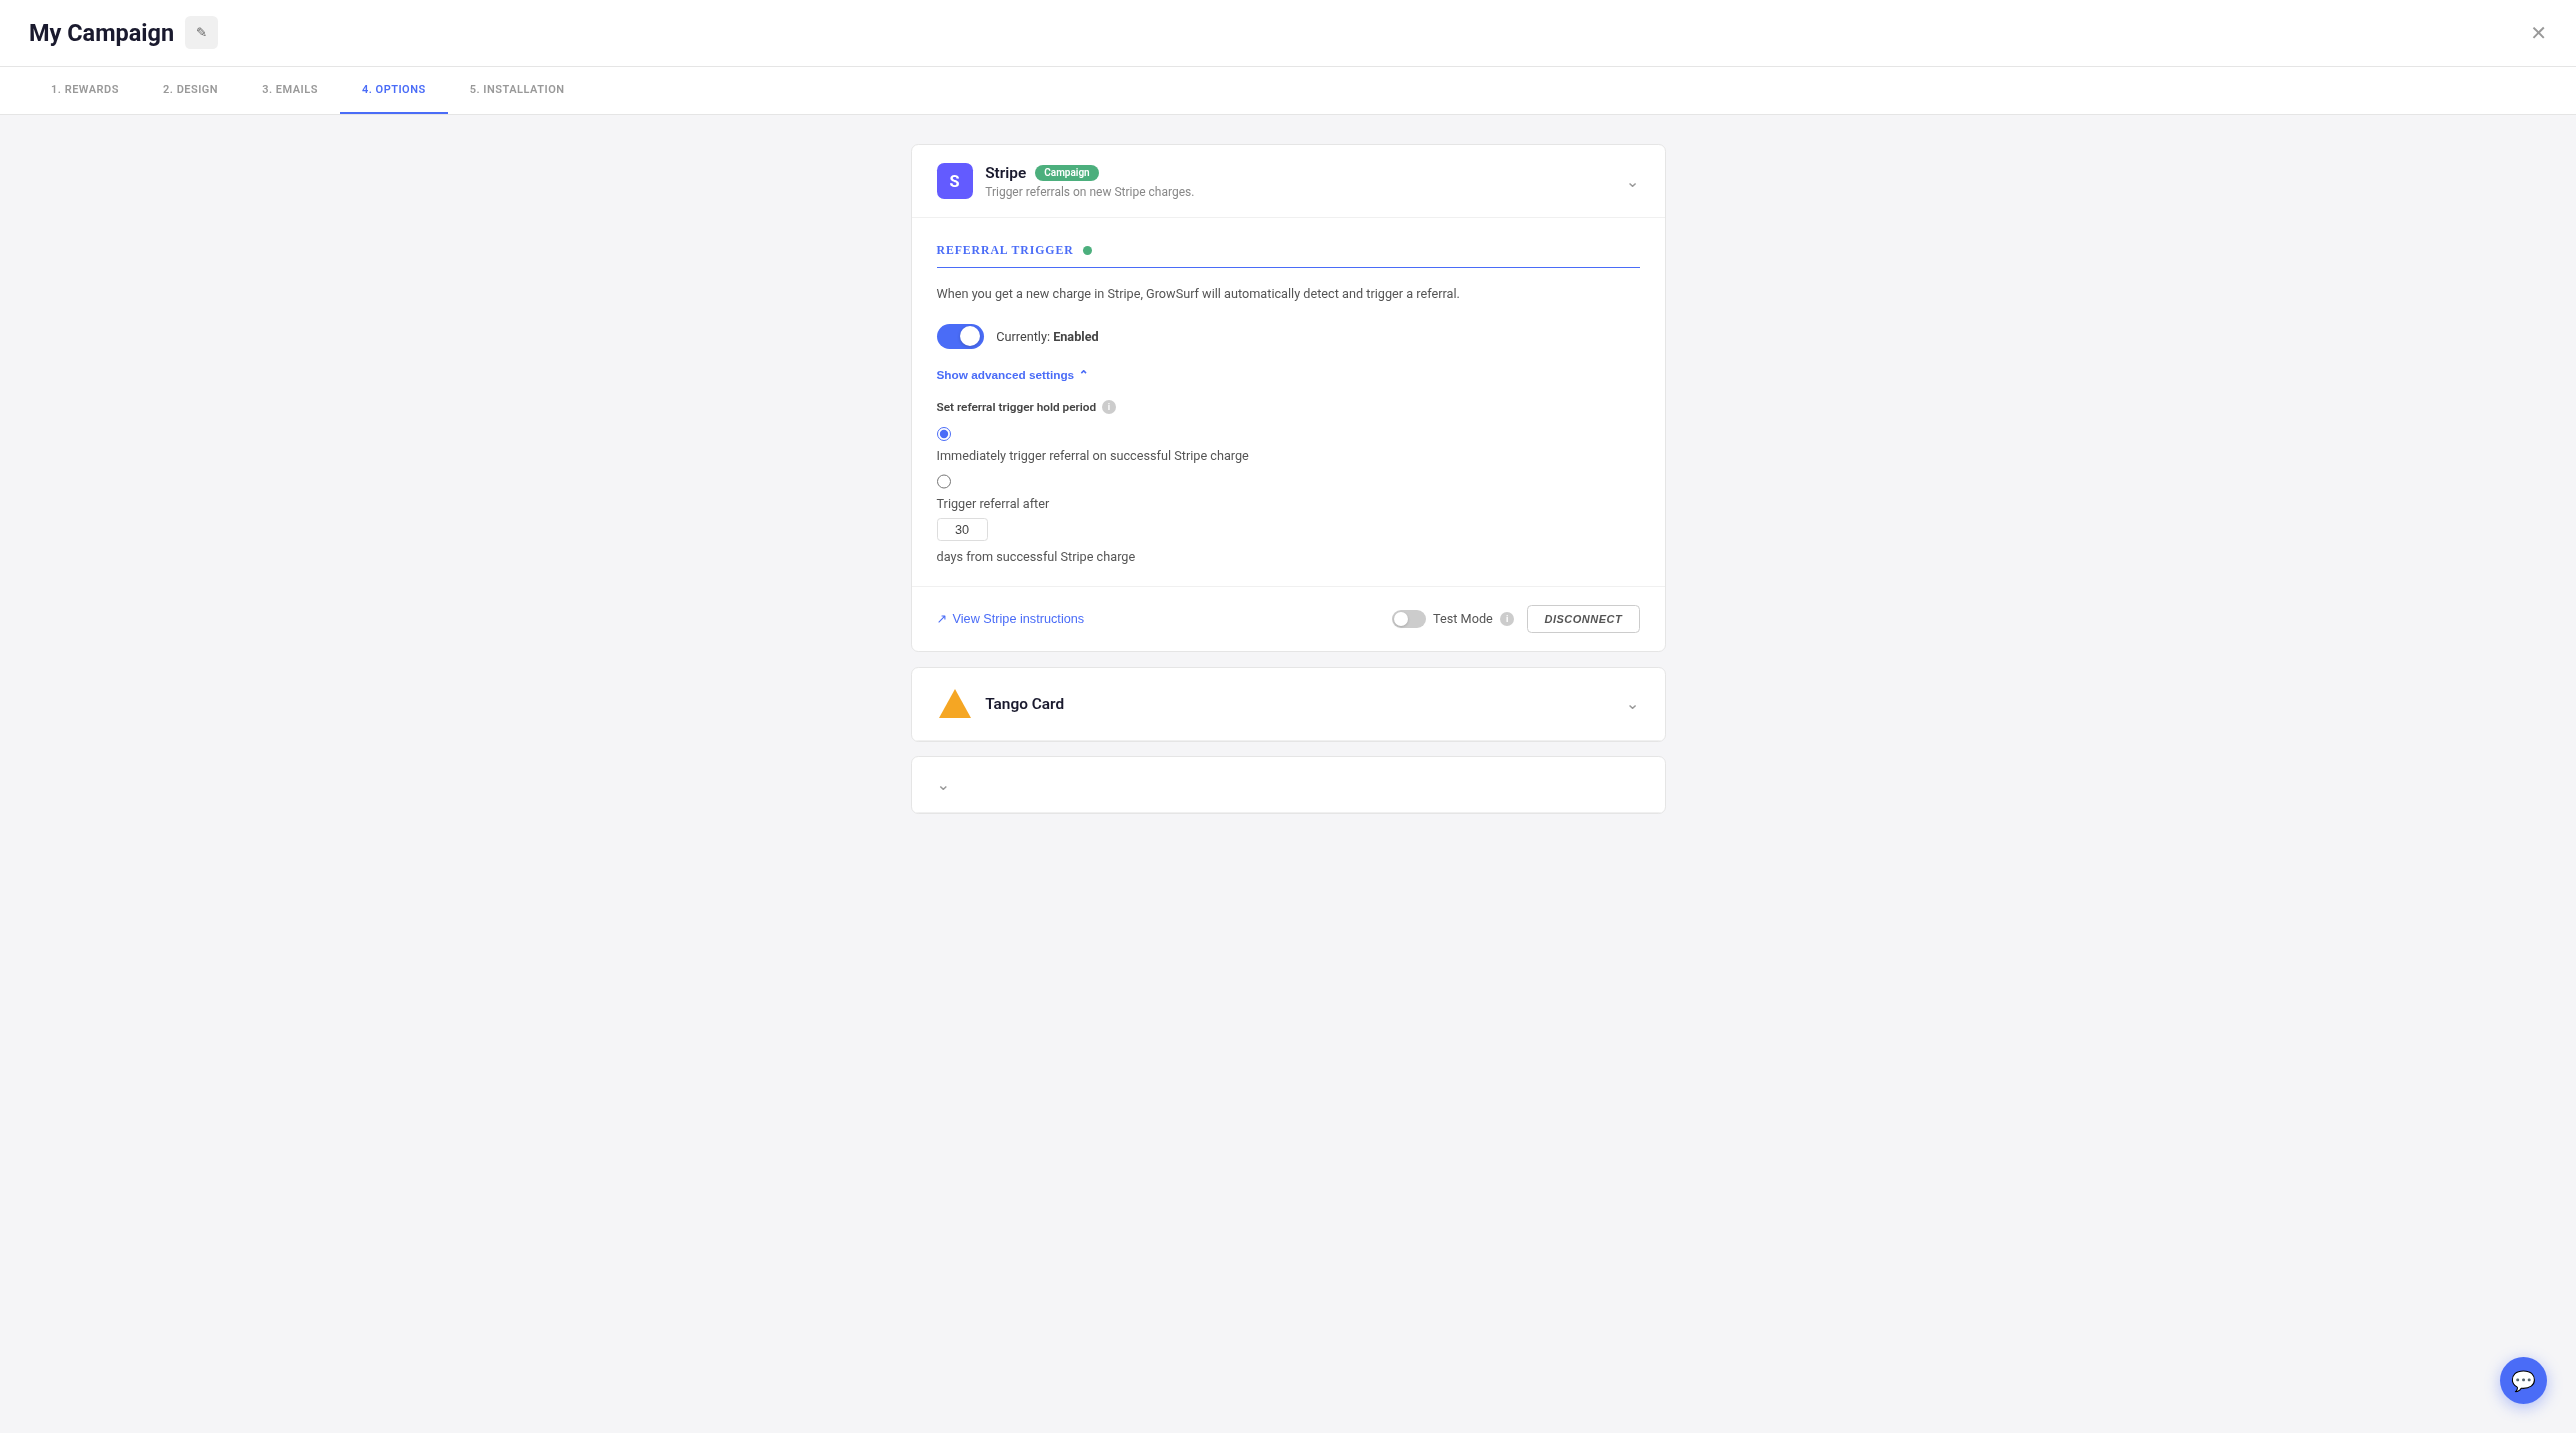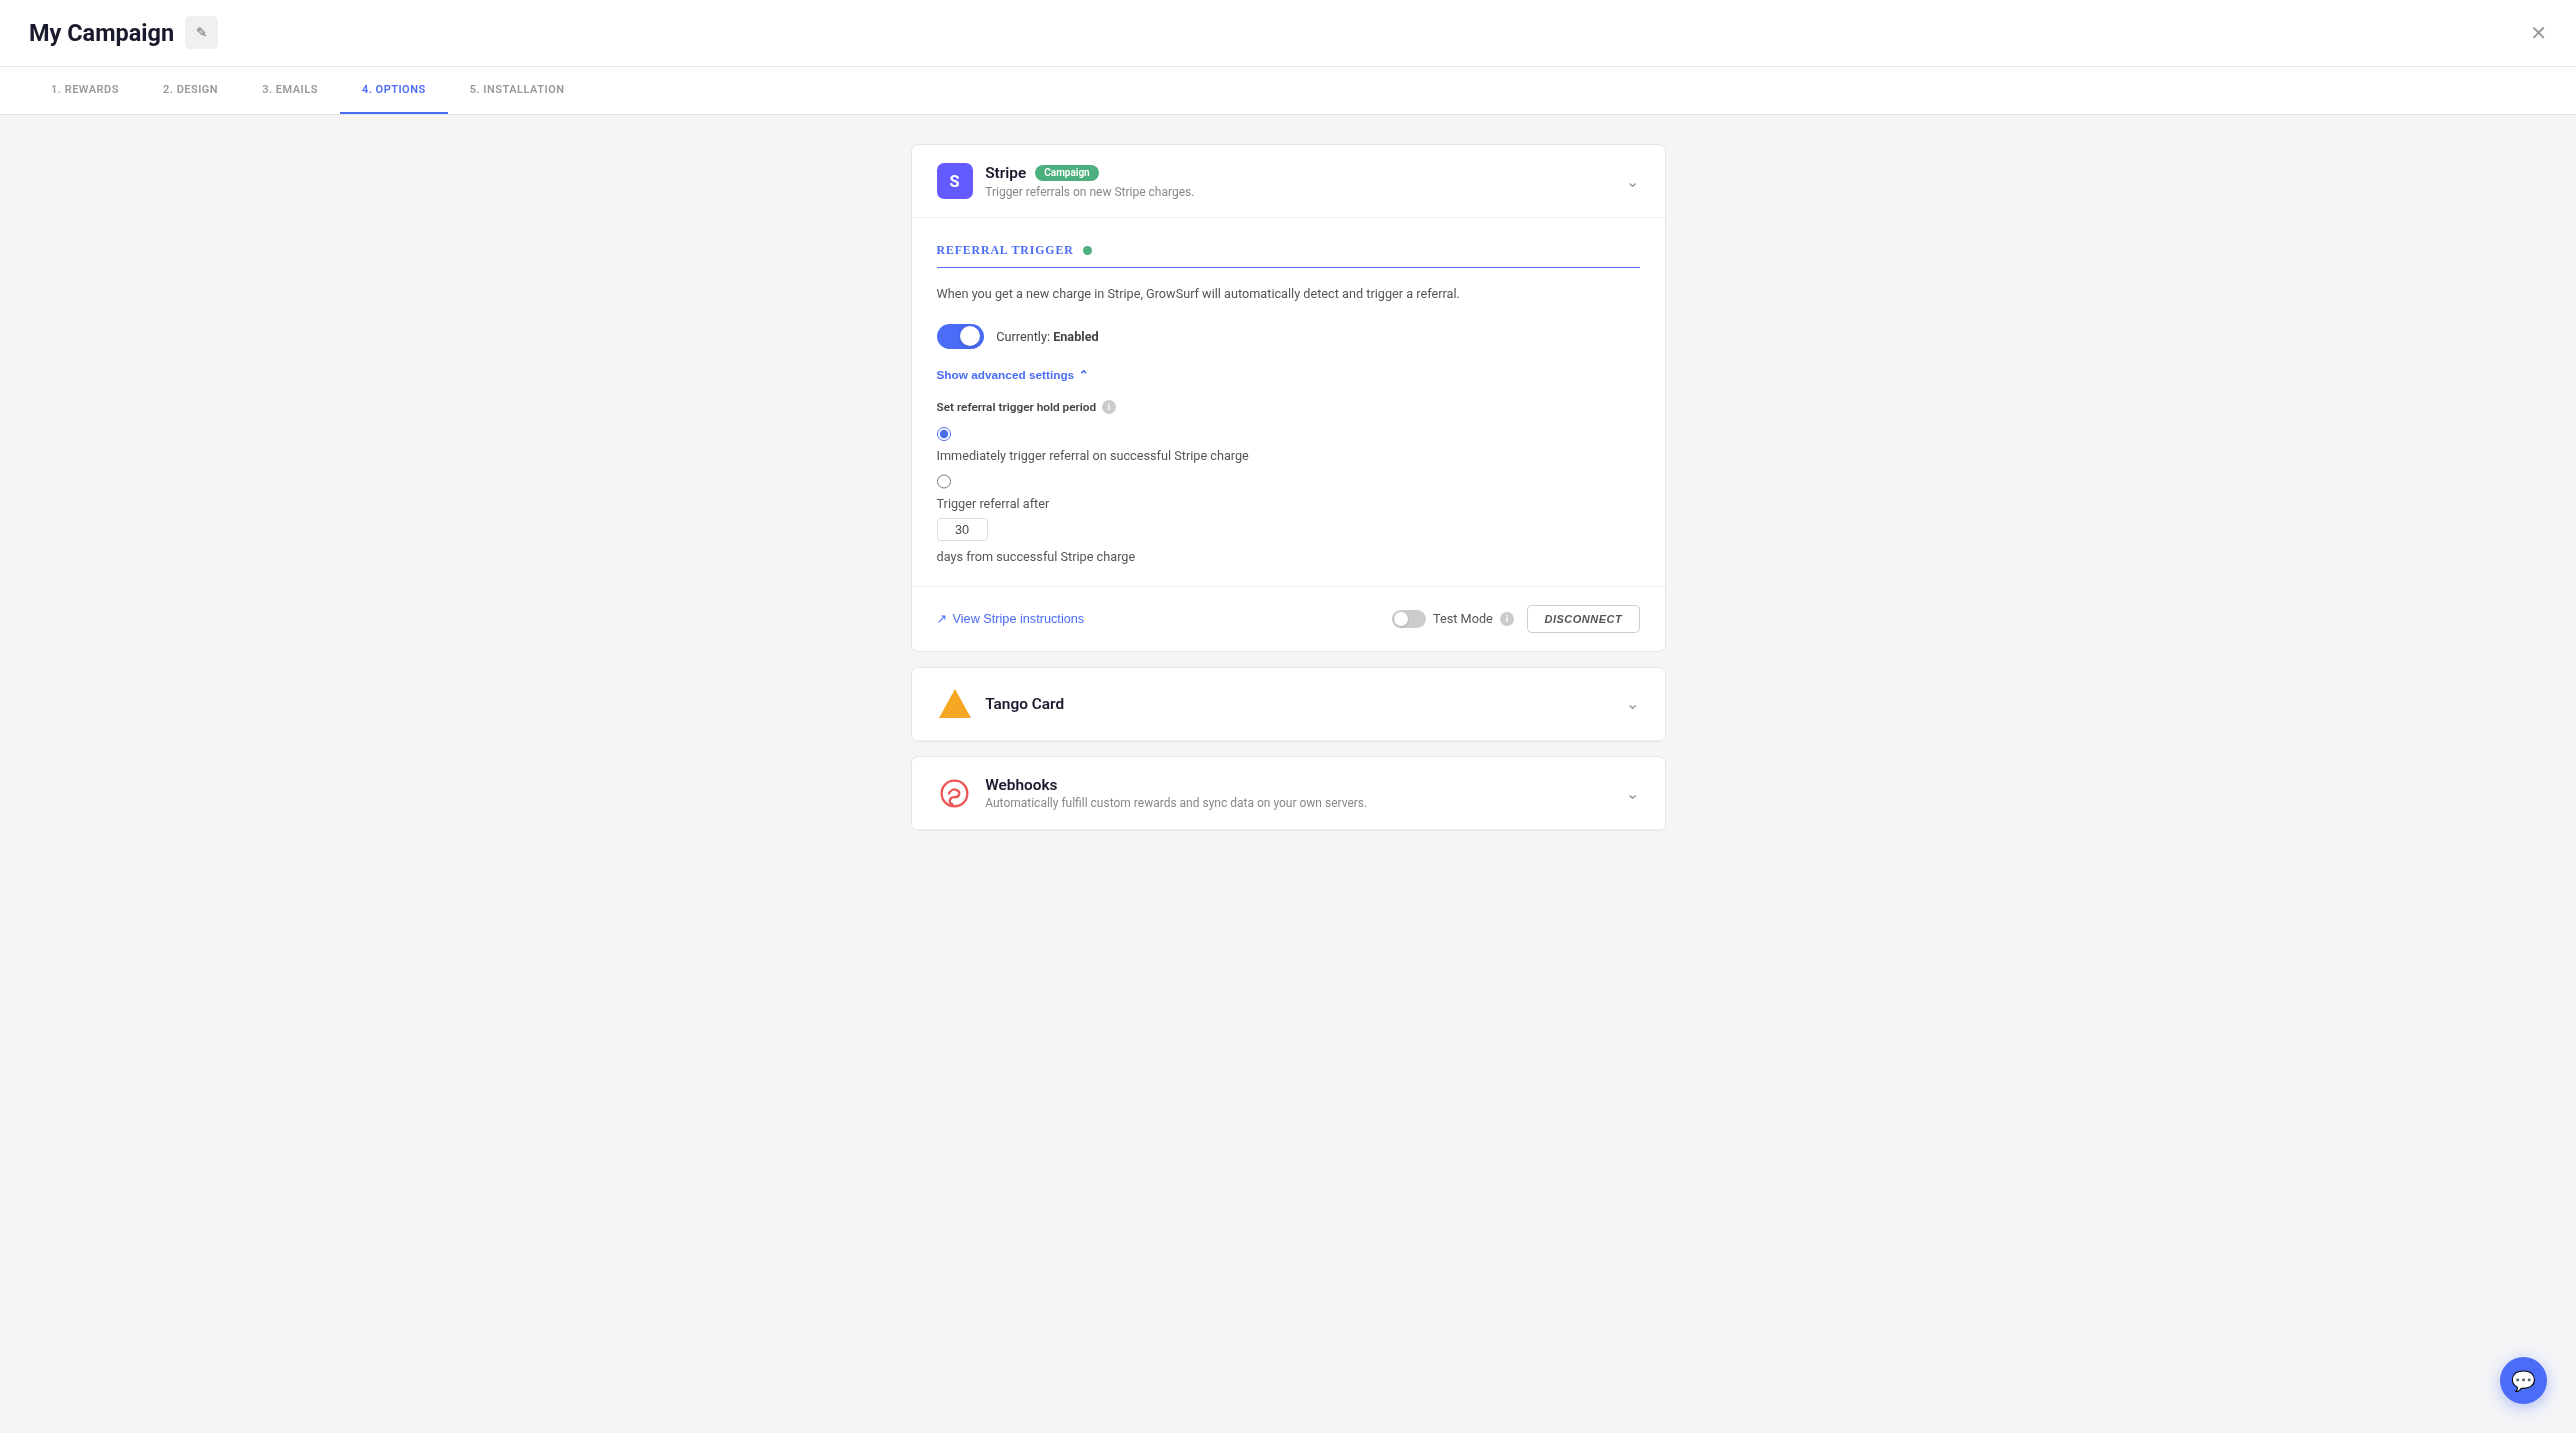--- a/index.html
+++ b/index.html
@@ -515,32 +515,20 @@
         </div>
       </div>
       <button class="chevron-btn">
         <span>⌄</span>
       </button>
     </div>
   </div>
 
   <div class="card">
     <div class="card-header">
-      <div class="card-header-left">
-        <div class="webhooks-icon">
-          <svg width="33" height="33" viewBox="0 0 36 36">
-            <path d="M18 4 C10 4 4 10 4 18 C4 26 10 32 18 32 C26 32 32 26 32 18 C32 10 26 4 18 4 Z" fill="none" stroke="#e55" stroke-width="2.5"></path>
-            <path d="M12 18 C12 18 15 12 20 14 C25 16 24 22 18 22 C12 22 11 28 16 30" fill="none" stroke="#e55" stroke-width="2.5" stroke-linecap="round"></path>
-          </svg>
-        </div>
-        <div class="card-title-block">
-          <div class="card-title">Webhooks</div>
-          <div class="card-subtitle">Automatically fulfill custom rewards and sync data on your own servers.</div>
-        </div>
-      </div>
       <button class="chevron-btn">
         <span>⌄</span>
       </button>
     </div>
   </div>
 
 </div>
 
 <button class="chat-btn">
   <span>💬</span>

